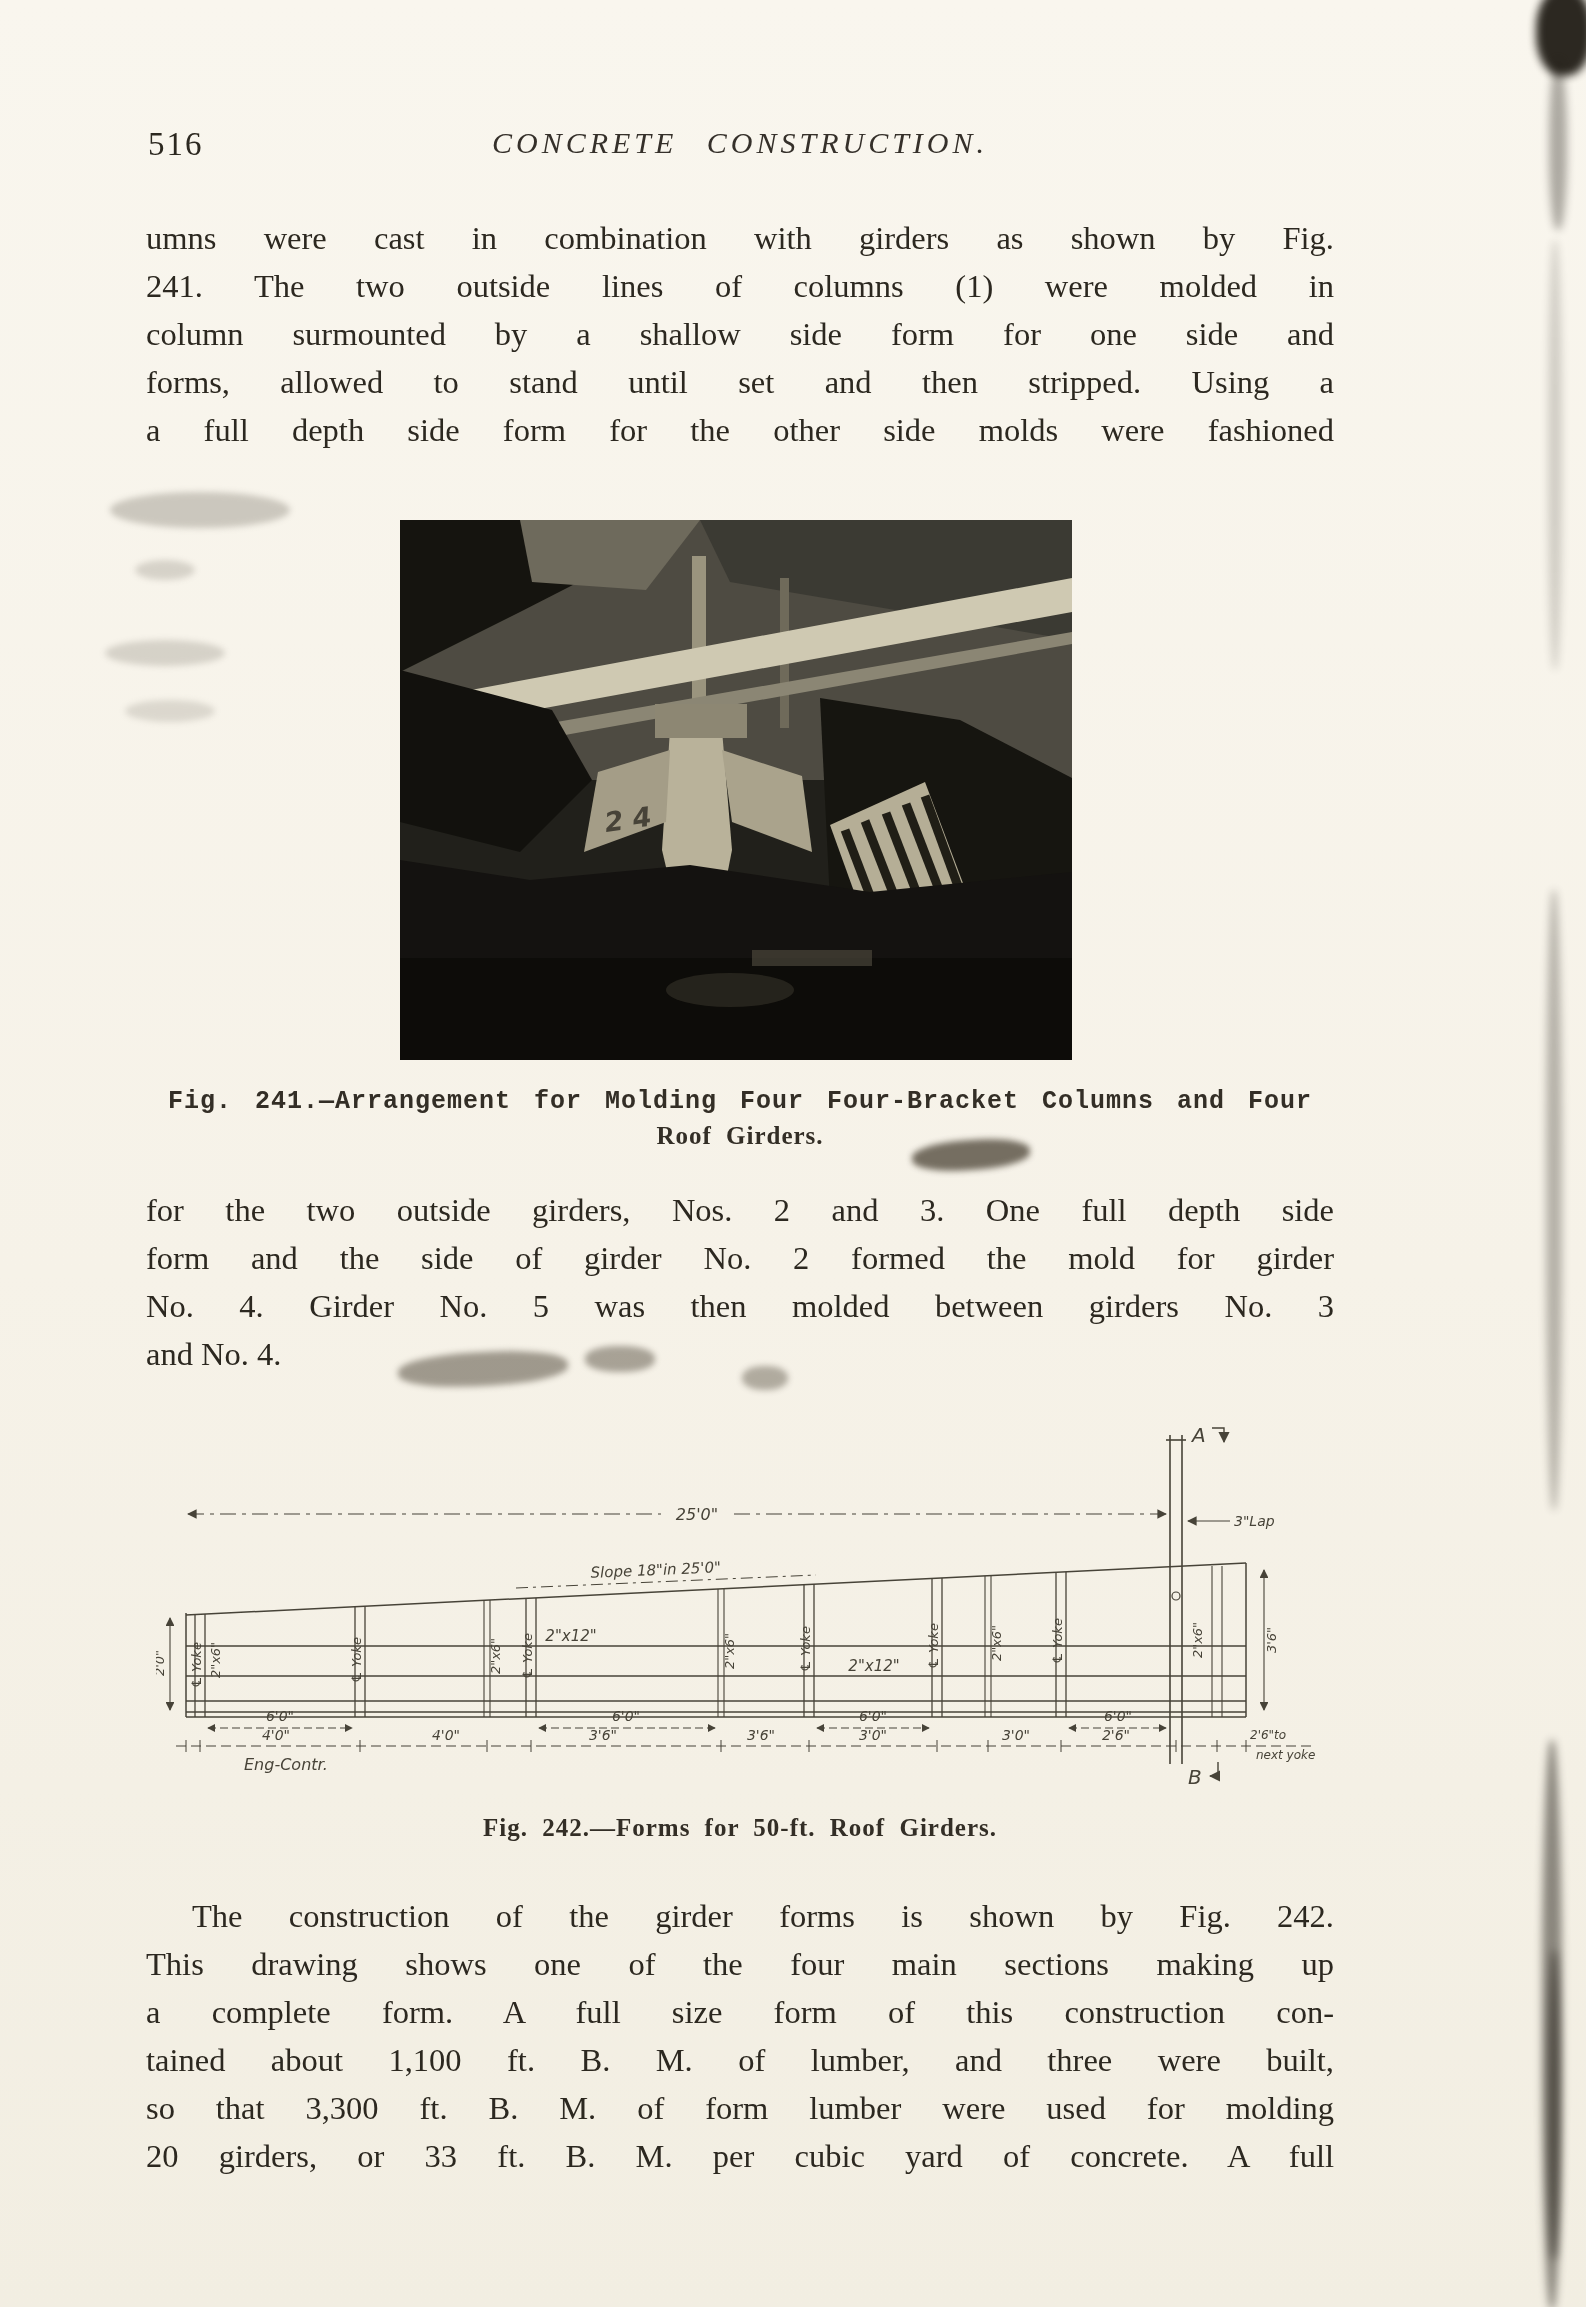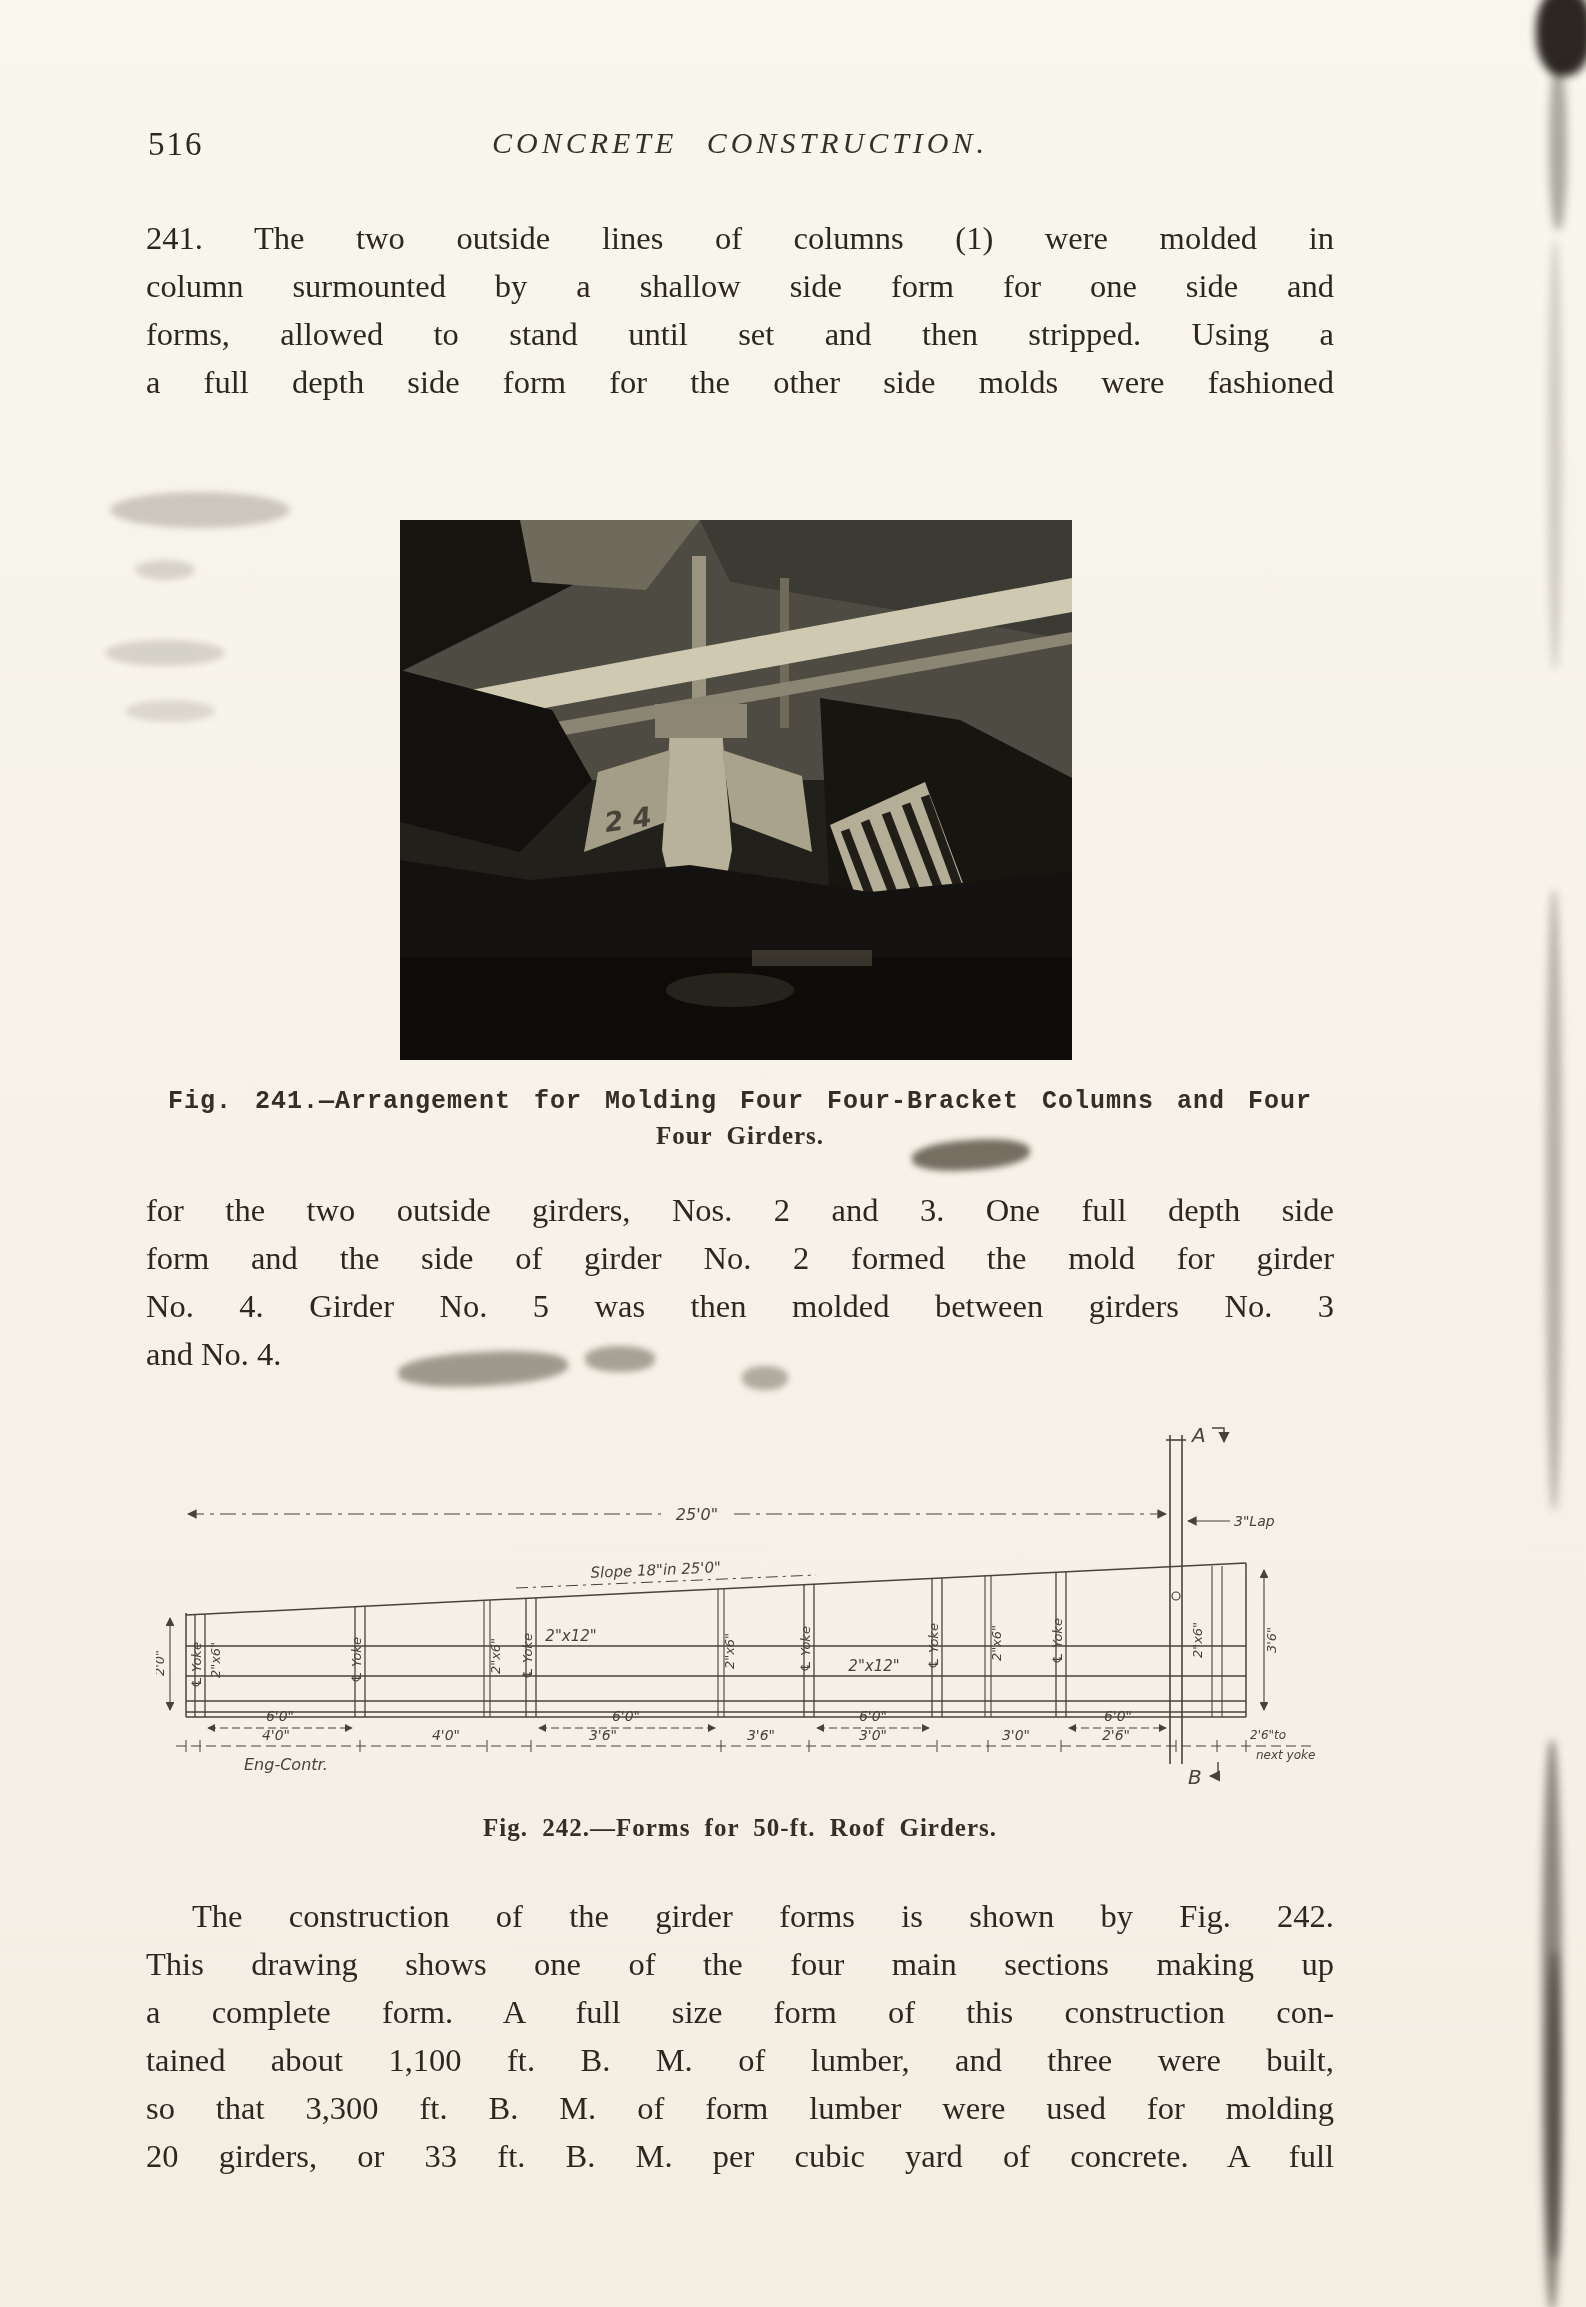--- a/index.html
+++ b/index.html
@@ -35,20 +35,21 @@
 </style>
 </head>
 <body>
 
 <div class="page">
 
   <div class="folio">516</div>
   <div class="running-head">CONCRETE CONSTRUCTION.</div>
 
   <div class="para" style="top:214px;">
+    <div class="bl">umns were cast in combination with girders as shown by Fig.</div>
     <div class="bl">241. The two outside lines of columns (1) were molded in</div>
     <div class="bl">column surmounted by a shallow side form for one side and</div>
     <div class="bl">forms, allowed to stand until set and then stripped. Using a</div>
     <div class="bl">a full depth side form for the other side molds were fashioned</div>
   </div>
 
   <div class="photo">
     <svg viewBox="0 0 672 540">
       <rect x="0" y="0" width="672" height="540" fill="#21201b"></rect>
       <rect x="0" y="0" width="672" height="260" fill="#4e4b42"></rect>
@@ -75,21 +76,21 @@
         <line x1="525" y1="276" x2="566" y2="388"></line>
       </g>
       <polygon points="0,340 130,360 290,345 470,372 672,352 672,540 0,540" fill="#141210"></polygon>
       <rect x="0" y="438" width="672" height="102" fill="#0d0c09"></rect>
       <ellipse cx="330" cy="470" rx="64" ry="17" fill="#3a372c" opacity="0.55"></ellipse>
       <rect x="352" y="430" width="120" height="16" fill="#4a463b" opacity="0.7"></rect>
     </svg>
   </div>
 
   <div class="caption" style="top:1086px;font-family:Liberation Mono, monospace;">Fig. 241.—Arrangement for Molding Four Four-Bracket Columns and Four</div>
-  <div class="caption" style="top:1120px;">Four Girders.</div>
+  <div class="caption" style="top:1120px;">Roof Girders.</div>
 
   <div class="para" style="top:1186px;">
     <div class="bl">for the two outside girders, Nos. 2 and 3. One full depth side</div>
     <div class="bl">form and the side of girder No. 2 formed the mold for girder</div>
     <div class="bl">No. 4. Girder No. 5 was then molded between girders No. 3</div>
     <div class="bl end">and No. 4.</div>
   </div>
 
   <div class="drawing">
     <svg viewBox="0 0 1165 372">

